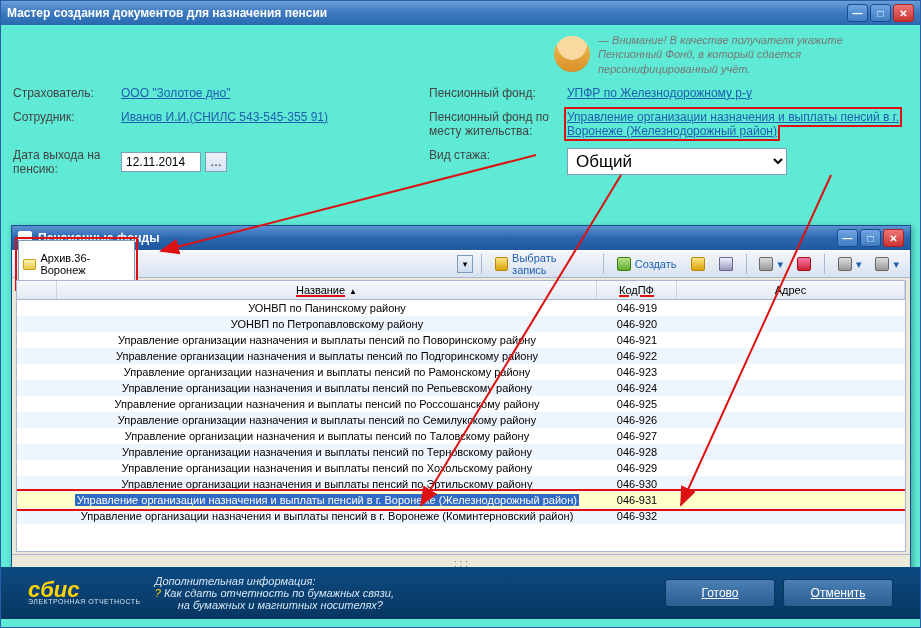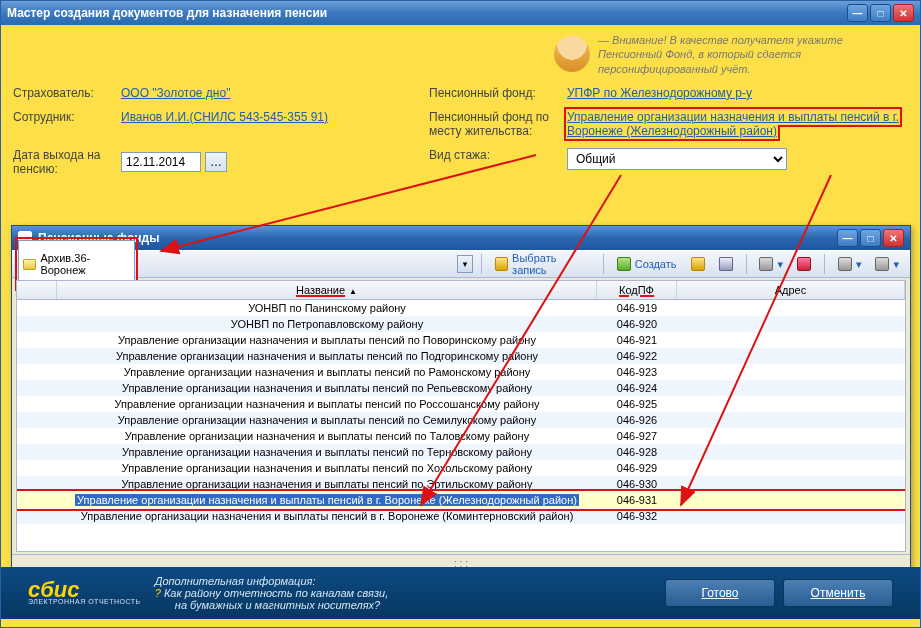--- a/index.html
+++ b/index.html
@@ -1,33 +1,33 @@
 <!DOCTYPE html>
 <html><head>
 <meta charset="utf-8">
 <style>
   * { box-sizing: border-box; }
   body { margin:0; font-family: Tahoma, Arial, sans-serif; font-size:11px; background:#fff; color:#000; }
-  .outer-window { width:921px; height:628px; border:1px solid #2a5ea9; position:relative; background:#fde047; }
+  .outer-window { width:921px; height:628px; border:1px solid #2a5ea9; position:relative; background:#5eead4; }
   .titlebar { height:24px; background:linear-gradient(#6a9fd8,#3b78bf 50%,#2a6ab0); color:#fff; display:flex; align-items:center; padding:0 6px; font-weight:bold; font-size:12px; }
   .titlebar .sp { flex:1; }
   .win-btn { width:21px; height:18px; margin-left:2px; border:1px solid #1a4c8f; background:linear-gradient(#6fa6e2,#3f7cc2); color:#fff; display:flex; align-items:center; justify-content:center; font-size:10px; border-radius:3px; cursor:pointer; }
   .win-btn.close { background:linear-gradient(#e77,#c33); border-color:#a22; }
   .wizard-body { position:absolute; top:24px; left:0; right:0; bottom:52px; padding:8px 12px; }
   .hint { display:flex; justify-content:flex-end; gap:8px; color:#777; font-style:italic;align-items:center; }
   .hint-icon { width:36px; height:36px; display:inline-block; background:radial-gradient(circle at 50% 25%, #f9d9a0 45%, transparent 46%),linear-gradient(#f6c15c,#d98f25); border-radius:50%; }
   .hint-text { max-width:310px; line-height:1.3; }
   .form-grid { display:grid; grid-template-columns: 100px 300px 130px 360px; column-gap:8px; row-gap:10px; margin-top:10px; font-size:12px; }
   .lbl { color:#444; }
   .link-val { color:#1f5fb0; text-decoration:underline; cursor:pointer; }
   .hi-red { outline:2px solid #d11; outline-offset:1px; }
   .date-row { display:flex; align-items:center; gap:4px; }
   .tin { border:1px solid #7f9db9; padding:2px 4px; font-size:12px; background:#fff; }
   .pickbtn { width:22px; height:20px; border:1px solid #7f9db9; background:linear-gradient(#eef3fa,#d5e3f3); display:flex; align-items:center; justify-content:center; cursor:pointer; }
-  .sel { border:1px solid #7f9db9; background:#fff; padding:2px 4px; font-size:12px; width:220px; }
+  .sel { border:1px solid #7f9db9; background:#fff; padding:2px 4px; font-size:17px; width:220px; }
 
   
   .inner-window { position:absolute; left:10px; top:200px; width:900px; height:348px; border:1px solid #1a4c8f; background:#ece9d8; box-shadow:2px 2px 6px rgba(0,0,0,0.3); }
   .inner-title { height:24px; background:linear-gradient(#5d93d3,#2a66b0 50%,#1f579e); color:#fff; display:flex; align-items:center; padding:0 6px; font-weight:bold; font-size:12px; }
   .inner-title .ico { width:14px;height:14px;background:linear-gradient(#fff,#cfe1f6);border:1px solid #fff;margin-right:6px;border-radius:2px; display:inline-block;}
   .inner-title .sp { flex:1; }
   .inner-toolbar { height:28px; background:linear-gradient(#f4f6fb,#d8e2f0); border-top:1px solid #fff; border-bottom:1px solid #a9b8d0; display:flex; align-items:center; padding:0 6px; gap:4px; }
   .archive-select { display:flex; align-items:center; gap:4px; border:1px solid #7f9db9; background:#fff; padding:11px 4px; cursor:pointer; }
   .folder-ic { width:14px;height:11px;background:linear-gradient(#fff3b0,#e7c844);border:1px solid #c9a21a;border-radius:1px; }
   .dd-btn { width:16px;height:18px;border:1px solid #7f9db9;background:linear-gradient(#eef3fa,#cdddf0);display:flex;align-items:center;justify-content:center;font-size:9px;}
@@ -255,21 +255,21 @@
 
   </div>
 
   <div class="footer">
     <div class="logo">
       <span>сбис</span>
       <small>ЭЛЕКТРОННАЯ ОТЧЕТНОСТЬ</small>
     </div>
     <div class="footer-info">
       <div>Дополнительная информация:</div>
-      <div><span class="q">? </span><span style="cursor:pointer;">Как району отчетность по каналам связи,</span></div>
+      <div><span class="q">? </span><span style="cursor:pointer;">Как сдать отчетность по бумажных связи,</span></div>
       <div style="padding-left:12px;text-align:center;"><span style="cursor:pointer;">на бумажных и магнитных носителях?</span></div>
     </div>
     <span class="sp"></span>
     <div class="big-btn">
         <span>Готово</span>
       </div>
     <div class="big-btn">
         <span>Отменить</span>
       </div>
   </div>

